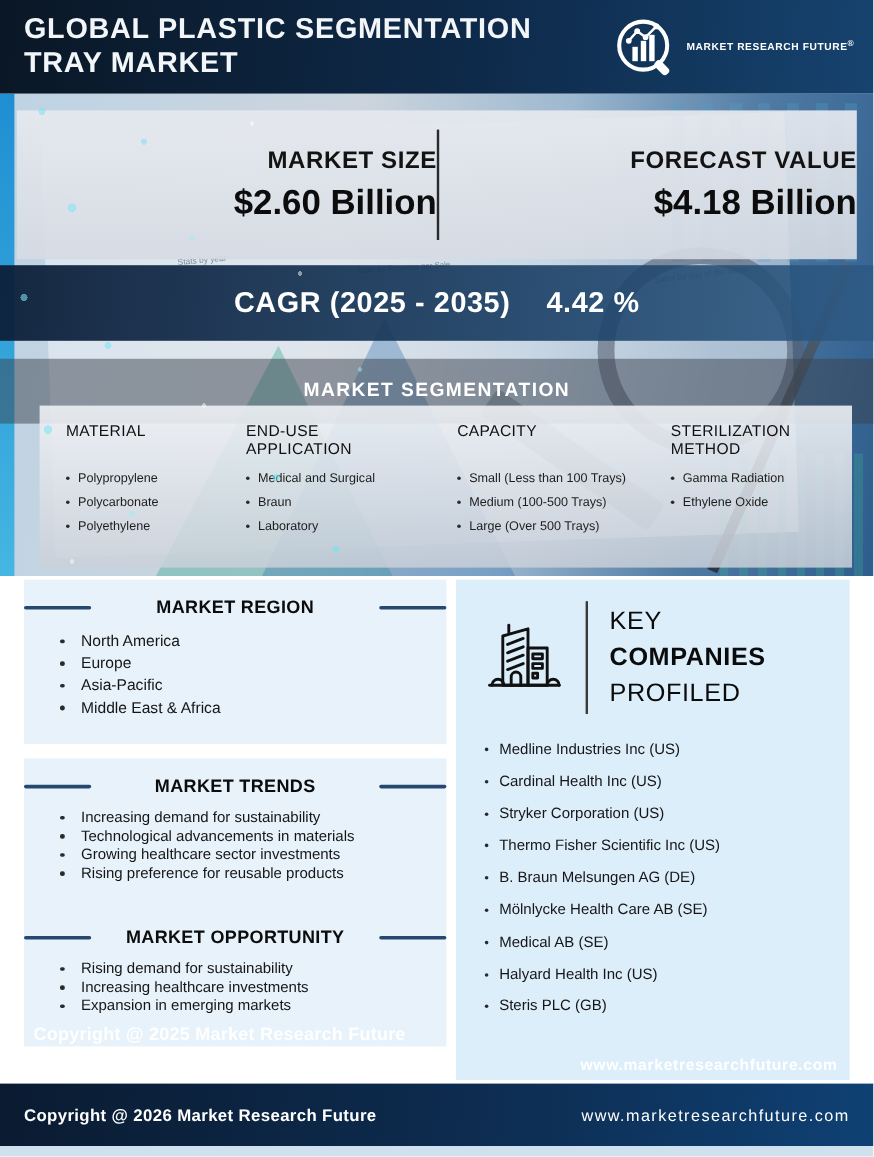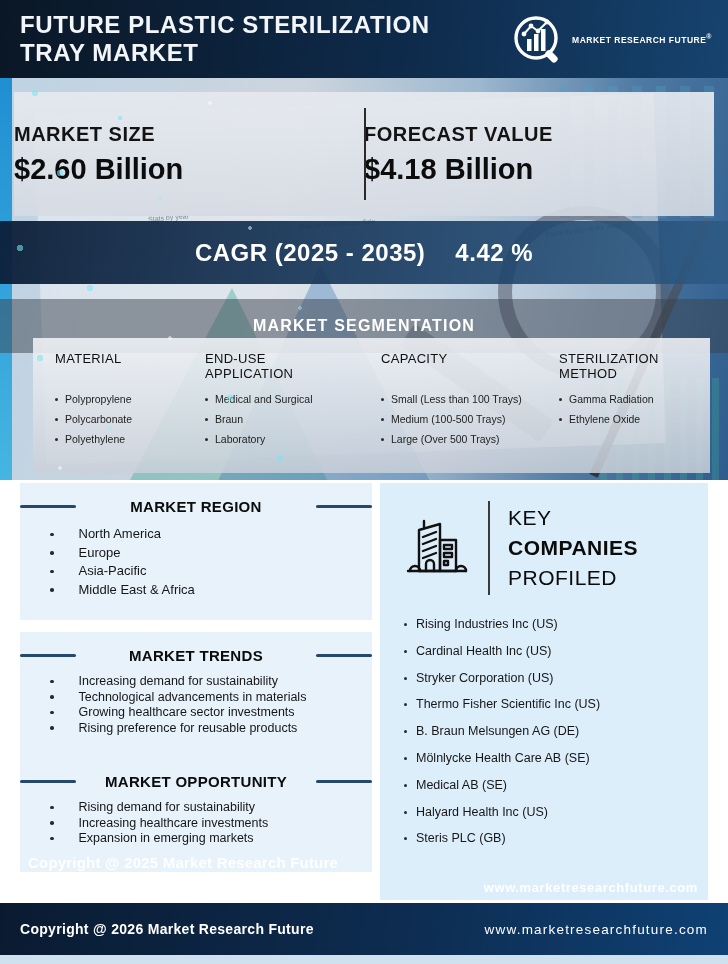--- a/index.html
+++ b/index.html
@@ -62,21 +62,21 @@
       radial-gradient(circle at 40px 280px, rgba(120,228,242,.9) 0 3.5px, transparent 3.5px),
       radial-gradient(circle at 170px 260px,rgba(255,255,255,.8) 0 2px, transparent 2px),
       radial-gradient(circle at 230px 320px,rgba(120,228,242,.9) 0 3px, transparent 3px),
       radial-gradient(circle at 110px 350px,rgba(160,235,245,.85) 0 2.5px, transparent 2.5px),
       radial-gradient(circle at 280px 380px,rgba(120,228,242,.9) 0 3px, transparent 3px),
       radial-gradient(circle at 60px 390px, rgba(255,255,255,.8) 0 2px, transparent 2px); }
   
   .stats-panel { position:absolute; left:14px; top:92px; width:700px; height:124px; z-index:11;
     background:linear-gradient(rgba(230,233,239,.93), rgba(214,219,227,.9));
     display:flex; }
-  .stat-half { flex:1; display:flex; flex-direction:column; align-items:flex-start; justify-content:center; gap:7px; }
+  .stat-half { flex:1; display:flex; flex-direction:column; align-items:flex-end; justify-content:center; gap:7px; }
   .stat-label { font-size:20px; font-weight:bold; color:#131313; letter-spacing:.5px; }
   .stat-value { font-size:29px; font-weight:bold; color:#0c0c0c; }
   .stats-divider { position:absolute; left:50%; top:16px; width:2px; height:92px; background:#2a2a2a; }
   
   .cagr-bar { position:absolute; left:0; top:221px; width:728px; height:63px; z-index:11;
     background:linear-gradient(95deg, rgba(12,30,56,.95) 0%, rgba(25,62,100,.9) 60%, rgba(45,90,132,.85) 100%);
     display:flex; align-items:center; justify-content:center; gap:30px; }
   .cagr-bar span { color:#fff; font-size:24px; font-weight:bold; letter-spacing:.5px; }
   
   .seg-band { position:absolute; left:0; top:299px; width:728px; height:54px; z-index:11;
@@ -94,21 +94,21 @@
   
   .panel { background:#e7f2fb; position:absolute; }
   .region-panel { left:20px; top:483px; width:352px; height:137px; }
   .trends-panel { left:20px; top:632px; width:352px; height:240px; }
   .companies-panel { left:380px; top:483px; width:328px; height:417px; background:#ddeefb; }
   .title-row { display:flex; align-items:center; justify-content:space-between; gap:18px; padding-top:15px; }
   .title-row.second { padding-top:37px; }
   .dash { width:56px; height:3px; background:#26486e; border-radius:2px; flex:0 0 auto; }
   .panel-title { font-size:15px; font-weight:bold; color:#0c0c0c; letter-spacing:.3px; white-space:nowrap; }
   .blist { list-style:none; padding:10px 0 0 30px; }
-  .blist li { display:flex; align-items:baseline; gap:25px; color:#161616; }
+  .blist li { display:flex; align-items:baseline; gap:14px; color:#161616; }
   .region-panel .blist li { font-size:13px; line-height:18.5px; }
   .trends-panel .blist li { font-size:12.5px; line-height:15.5px; }
   .blist .dot { width:3.5px; height:3.5px; }
   .wm-left { position:absolute; left:8px; bottom:1px; color:#fff; font-weight:bold; font-size:15px;
     white-space:nowrap; letter-spacing:.2px; }
   .wm-right { position:absolute; right:10px; bottom:5px; color:#fff; font-weight:bold; font-size:13px;
     letter-spacing:.6px; white-space:nowrap; }
   
   .comp-head { display:flex; align-items:center; padding:18px 0 0 22px; }
   .comp-head svg { flex:0 0 auto; }
@@ -125,21 +125,21 @@
   .footer .site { color:#fff; font-size:13.5px; letter-spacing:1.2px; }
   .bottom-strip { position:absolute; left:0; top:955px; width:728px; height:9px; background:#cfe0ee; }
 </style>
 </head>
 <body>
 
 <div id="page">
 
   <div class="header">
     <h1>
-      <span>FUTURE PLASTIC STERILIZATION</span><br>
+      <span>GLOBAL PLASTIC SEGMENTATION</span><br>
       <span>TRAY MARKET</span>
     </h1>
     <div class="logo">
       <span>
         <svg width="54" height="54" viewBox="0 0 54 54">
           <circle cx="25" cy="25" r="20" fill="none" stroke="#fff" stroke-width="3.4"></circle>
           <rect x="16" y="26" width="4.5" height="12" fill="#fff"></rect>
           <rect x="23" y="21" width="4.5" height="17" fill="#fff"></rect>
           <rect x="30" y="16" width="4.5" height="22" fill="#fff"></rect>
           <polyline points="13,21 20,13 27,18 36,9" fill="none" stroke="#fff" stroke-width="2"></polyline>
@@ -354,21 +354,21 @@
       <span class="comp-divider"></span>
       <div class="comp-title">
         <div>KEY</div>
         <div class="bold">COMPANIES</div>
         <div>PROFILED</div>
       </div>
     </div>
     <ul class="comp-list">
       <li>
           <span class="dot"></span>
-          <span>Rising Industries Inc (US)</span>
+          <span>Medline Industries Inc (US)</span>
         </li>
       <li>
           <span class="dot"></span>
           <span>Cardinal Health Inc (US)</span>
         </li>
       <li>
           <span class="dot"></span>
           <span>Stryker Corporation (US)</span>
         </li>
       <li>

